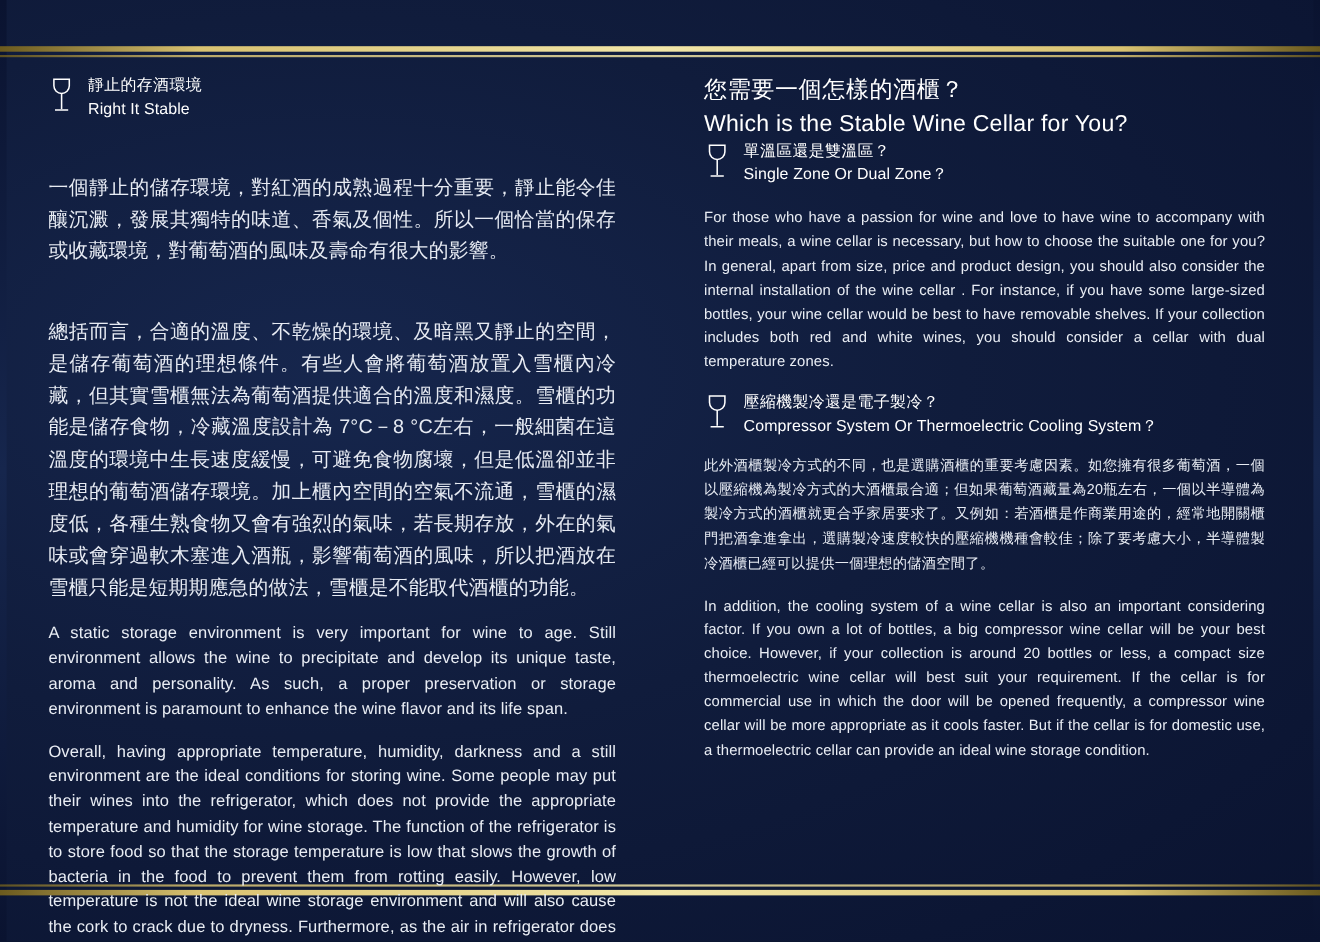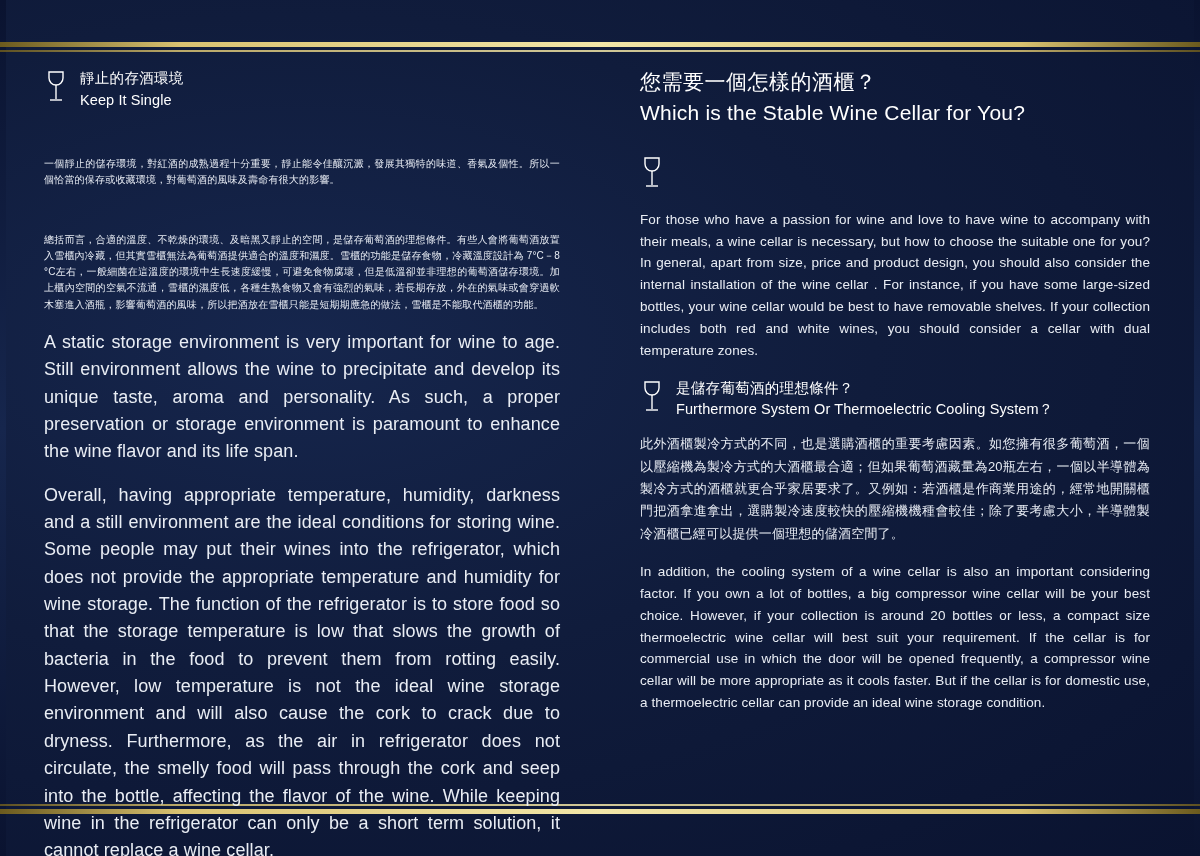--- a/index.html
+++ b/index.html
@@ -60,21 +60,20 @@
   .col.left {
     width: 560px;
     padding: 8px 40px 0 4px;
   }
   .col.right {
     width: 600px;
     padding: 8px 10px 0 40px;
   }
 
   .headline-block {
-    margin-bottom: 26px;
   }
   .headline-zh {
     font-size: 21px;
     color: #ffffff;
     letter-spacing: .5px;
     line-height: 1.35;
   }
   .headline-en {
     font-size: 21px;
     color: #ffffff;
@@ -124,22 +123,22 @@
     letter-spacing: .2px;
   }
   p.en {
     font-size: 13.5px;
     color: #e9edf4;
     line-height: 1.62;
     margin: 16px 0 14px 0;
     text-align: justify;
     letter-spacing: .1px;
   }
-  .left p.zh { font-size: 10px; line-height: 1.62; margin-top: 44px; }
-  .left p.en { font-size: 18px; line-height: 1.52; }
+  .left p.zh { font-size: 18px; line-height: 1.62; margin-top: 44px; }
+  .left p.en { font-size: 15px; line-height: 1.52; }
 
   
   .photo {
     position: relative;
     width: 525px;
     height: 223px;
     margin-top: 12px;
     border-radius: 1px;
     overflow: hidden;
     background:
@@ -251,21 +250,21 @@
 
       <div class="section">
         <div class="sec-head">
           <svg class="glass-icon" viewBox="0 0 24 38">
             <path d="M5 3 h14 v6 a7 7 0 0 1 -14 0 z" fill="none" stroke="#ffffff" stroke-width="1.4"></path>
             <line x1="12" y1="16" x2="12" y2="30" stroke="#ffffff" stroke-width="1.4"></line>
             <line x1="6" y1="31" x2="18" y2="31" stroke="#ffffff" stroke-width="1.4"></line>
           </svg>
           <div class="sec-titles">
             <div class="sec-title-zh">靜止的存酒環境</div>
-            <div class="sec-title-en">Keep It Single</div>
+            <div class="sec-title-en">Right It Stable</div>
           </div>
         </div>
 
         <p class="zh">一個靜止的儲存環境，對紅酒的成熟過程十分重要，靜止能令佳釀沉澱，發展其獨特的味道、香氣及個性。所以一個恰當的保存或收藏環境，對葡萄酒的風味及壽命有很大的影響。</p>
         <p class="zh">總括而言，合適的溫度、不乾燥的環境、及暗黑又靜止的空間，是儲存葡萄酒的理想條件。有些人會將葡萄酒放置入雪櫃內冷藏，但其實雪櫃無法為葡萄酒提供適合的溫度和濕度。雪櫃的功能是儲存食物，冷藏溫度設計為 7°C－8 °C左右，一般細菌在這溫度的環境中生長速度緩慢，可避免食物腐壞，但是低溫卻並非理想的葡萄酒儲存環境。加上櫃內空間的空氣不流通，雪櫃的濕度低，各種生熟食物又會有強烈的氣味，若長期存放，外在的氣味或會穿過軟木塞進入酒瓶，影響葡萄酒的風味，所以把酒放在雪櫃只能是短期期應急的做法，雪櫃是不能取代酒櫃的功能。</p>
         <p class="en">A static  storage  environment  is very important for wine to age.  Still environment allows the wine to precipitate and develop its unique taste, aroma and  personality.  As such, a proper preservation or  storage  environment  is paramount to enhance the wine flavor and its life span.</p>
         <p class="en">Overall, having appropriate temperature, humidity, darkness and a still environment are the ideal conditions for storing wine.  Some people may put their wines into the refrigerator, which does not provide the appropriate  temperature  and humidity for wine storage.  The  function  of  the  refrigerator is to store food so that the storage temperature is low that slows the growth of bacteria in  the  food  to  prevent  them from  rotting  easily.  However,  low  temperature  is  not  the  ideal  wine  storage environment  and  will also cause the cork to crack due to dryness.  Furthermore, as the  air in refrigerator does not circulate, the smelly food will pass  through  the  cork and seep into the bottle, affecting the flavor of the wine.   While keeping wine in the refrigerator can only be a short term solution, it cannot replace a wine cellar.</p>
       </div>
 
       <div class="photo">
@@ -334,34 +333,38 @@
         <div class="headline-en">Which is the Stable Wine Cellar for You?</div>
       </div>
 
       <div class="section">
         <div class="sec-head">
           <svg class="glass-icon" viewBox="0 0 24 38">
             <path d="M5 3 h14 v6 a7 7 0 0 1 -14 0 z" fill="none" stroke="#ffffff" stroke-width="1.4"></path>
             <line x1="12" y1="16" x2="12" y2="30" stroke="#ffffff" stroke-width="1.4"></line>
             <line x1="6" y1="31" x2="18" y2="31" stroke="#ffffff" stroke-width="1.4"></line>
           </svg>
+          <div class="sec-titles">
+            <div class="sec-title-zh">單溫區還是雙溫區？</div>
+            <div class="sec-title-en">Single Zone Or Dual Zone？</div>
+          </div>
         </div>
         <p class="en">For those who have a passion for wine and  love  to  have  wine  to  accompany with their meals, a wine cellar is necessary, but how to choose the  suitable  one for you?  In general, apart from size, price and product design,  you should also consider the internal installation of  the  wine  cellar . For  instance, if  you  have some large-sized bottles, your wine cellar  would  be  best  to  have  removable shelves.   If  your  collection  includes  both  red  and  white  wines,  you  should consider a cellar with dual temperature zones.</p>
       </div>
 
       <div class="section">
         <div class="sec-head">
           <svg class="glass-icon" viewBox="0 0 24 38">
             <path d="M5 3 h14 v6 a7 7 0 0 1 -14 0 z" fill="none" stroke="#ffffff" stroke-width="1.4"></path>
             <line x1="12" y1="16" x2="12" y2="30" stroke="#ffffff" stroke-width="1.4"></line>
             <line x1="6" y1="31" x2="18" y2="31" stroke="#ffffff" stroke-width="1.4"></line>
           </svg>
           <div class="sec-titles">
-            <div class="sec-title-zh">是儲存葡萄酒的理想條件？</div>
-            <div class="sec-title-en">Furthermore System Or Thermoelectric Cooling System？</div>
+            <div class="sec-title-zh">壓縮機製冷還是電子製冷？</div>
+            <div class="sec-title-en">Compressor System Or Thermoelectric Cooling System？</div>
           </div>
         </div>
         <p class="zh">此外酒櫃製冷方式的不同，也是選購酒櫃的重要考慮因素。如您擁有很多葡萄酒，一個以壓縮機為製冷方式的大酒櫃最合適；但如果葡萄酒藏量為20瓶左右，一個以半導體為製冷方式的酒櫃就更合乎家居要求了。又例如：若酒櫃是作商業用途的，經常地開關櫃門把酒拿進拿出，選購製冷速度較快的壓縮機機種會較佳；除了要考慮大小，半導體製冷酒櫃已經可以提供一個理想的儲酒空間了。</p>
         <p class="en">In addition, the cooling system of a wine cellar is also an important  considering factor.  If you own a lot of bottles, a big compressor wine cellar will be your best choice.  However,  if  your collection is around 20 bottles or less,  a compact size thermoelectric  wine  cellar  will  best  suit  your  requirement.   If the cellar is for commercial use in which the door will be opened frequently, a compressor wine cellar will be more appropriate as it cools faster.  But if the cellar is for  domestic use, a thermoelectric cellar can provide an ideal wine storage condition.</p>
       </div>
 
     </div>
   </div>
 </div>
 

